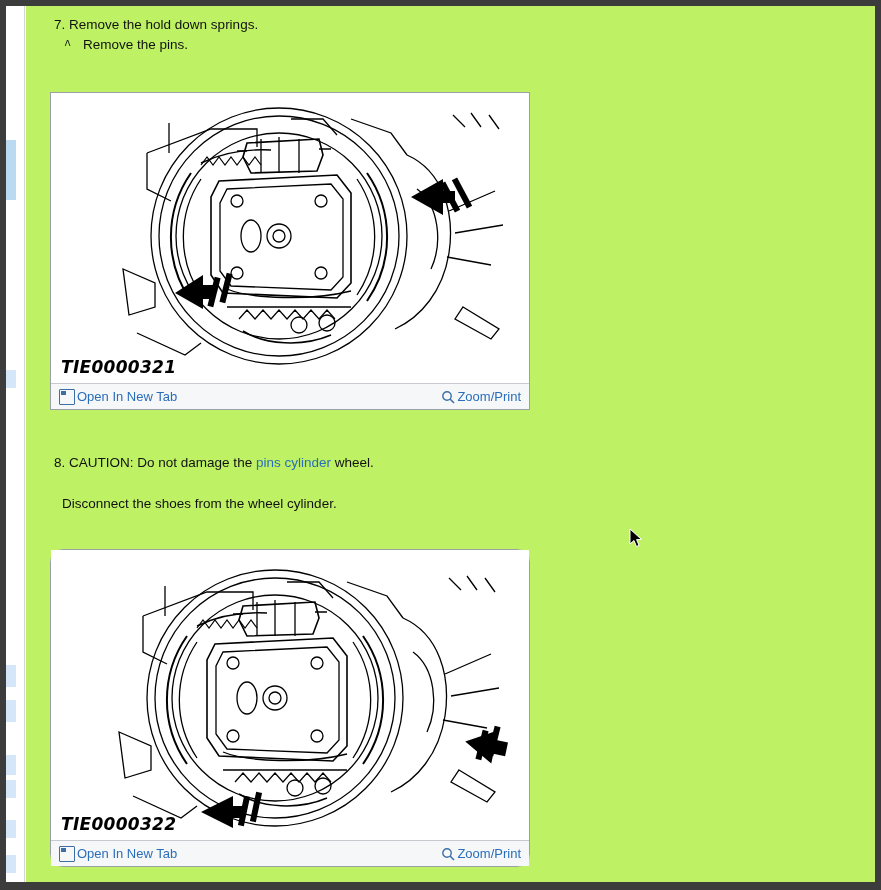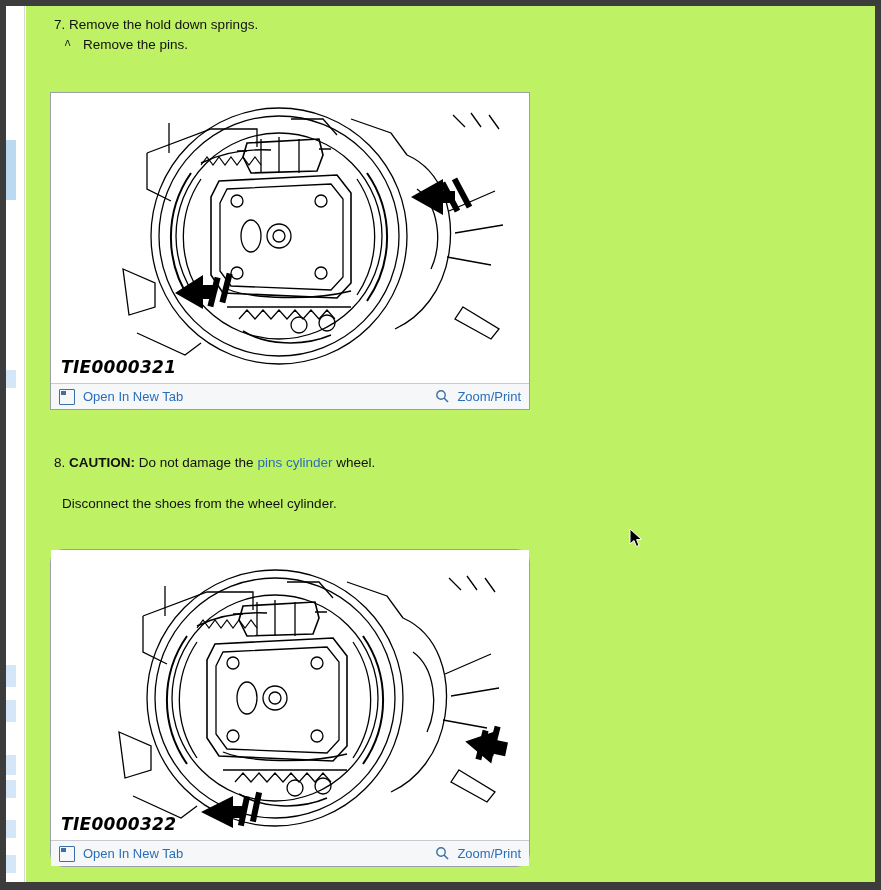--- a/index.html
+++ b/index.html
@@ -106,21 +106,21 @@
     position: absolute;
     font-size: 13.5px;
     color: #111;
   }
   .caret {
     font-family: "Liberation Mono", monospace;
     font-size: 12px;
   }
 
   .caution {
-    font-weight: bold;
+    font-weight: normal;
   }
   .link-inline {
     color: #2a6ebb;
     text-decoration: none;
   }
 
   
   .figure {
     position: absolute;
     border: 1px solid #9aa0a6;
@@ -151,21 +151,22 @@
     border-top: 1px solid #c7cbd1;
     background: #f6f7f8;
     display: flex;
     align-items: center;
     justify-content: space-between;
     padding: 0 8px;
     box-sizing: border-box;
   }
   .bar-action {
     display: flex;
-    gap: 8px;
+    align-items: center;
+    gap: 2px;
     color: #2a6ebb;
     font-size: 13px;
     cursor: pointer;
   }
   .bar-icon {
     width: 14px;
     height: 14px;
     display: inline-block;
     position: relative;
     flex: none;

